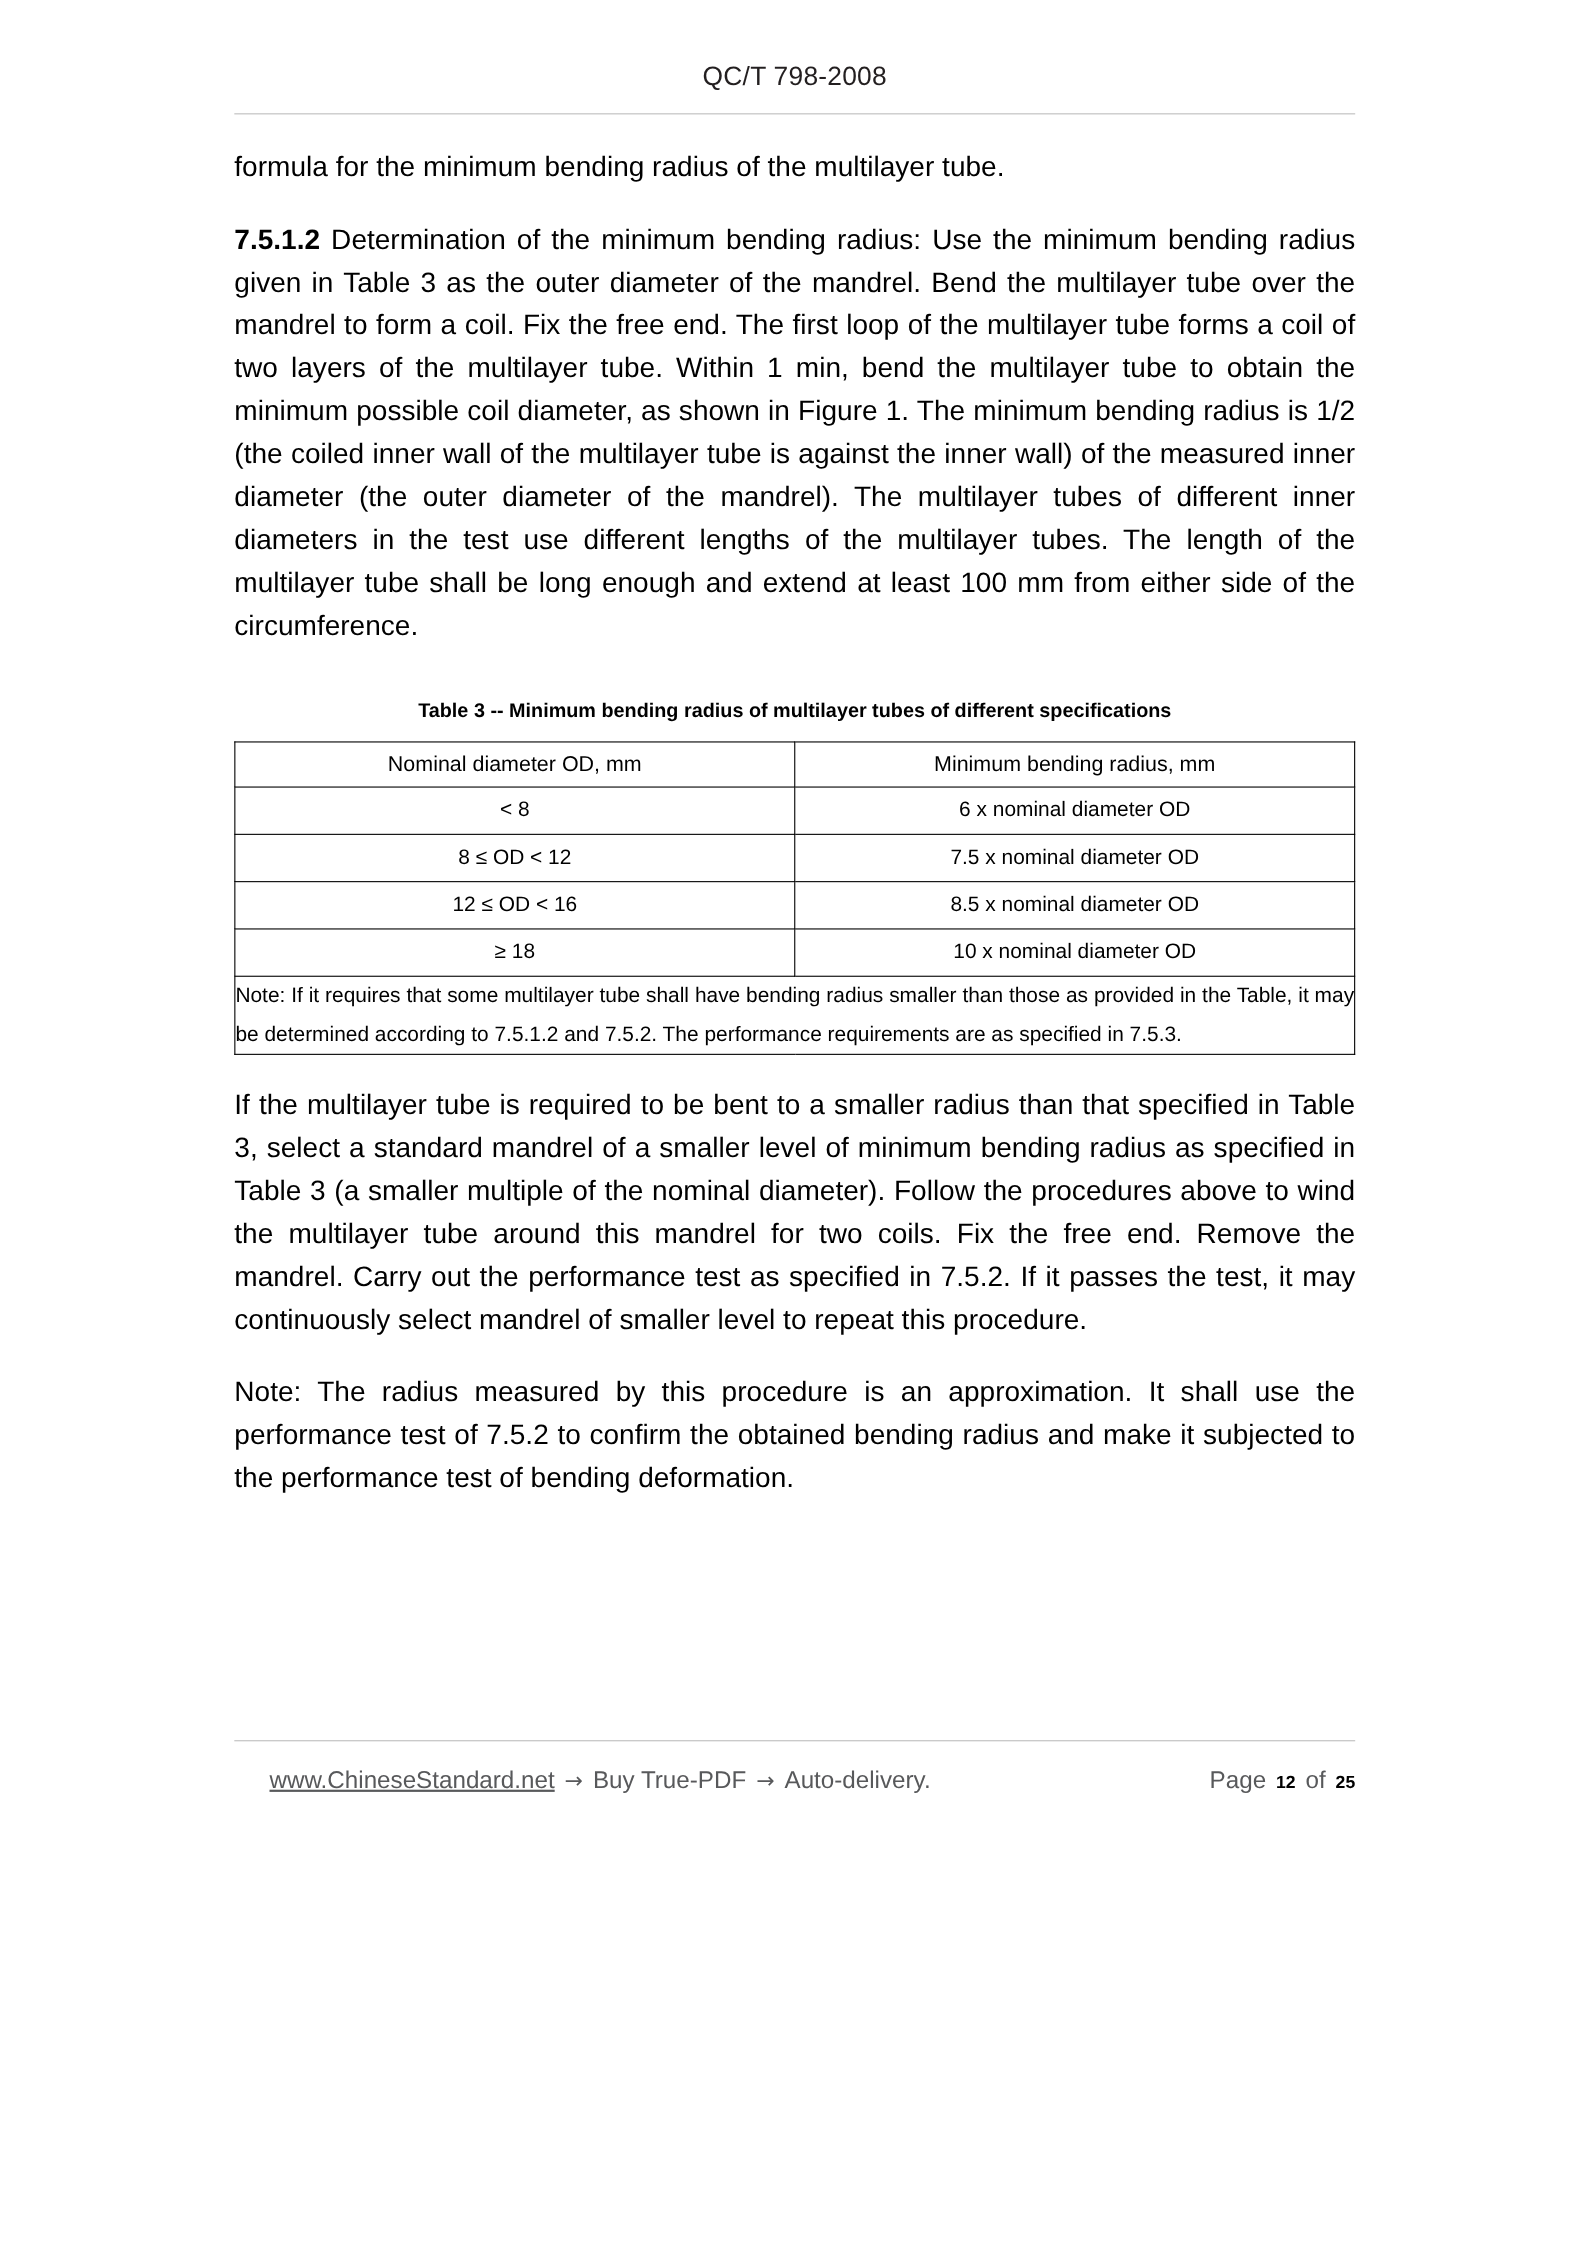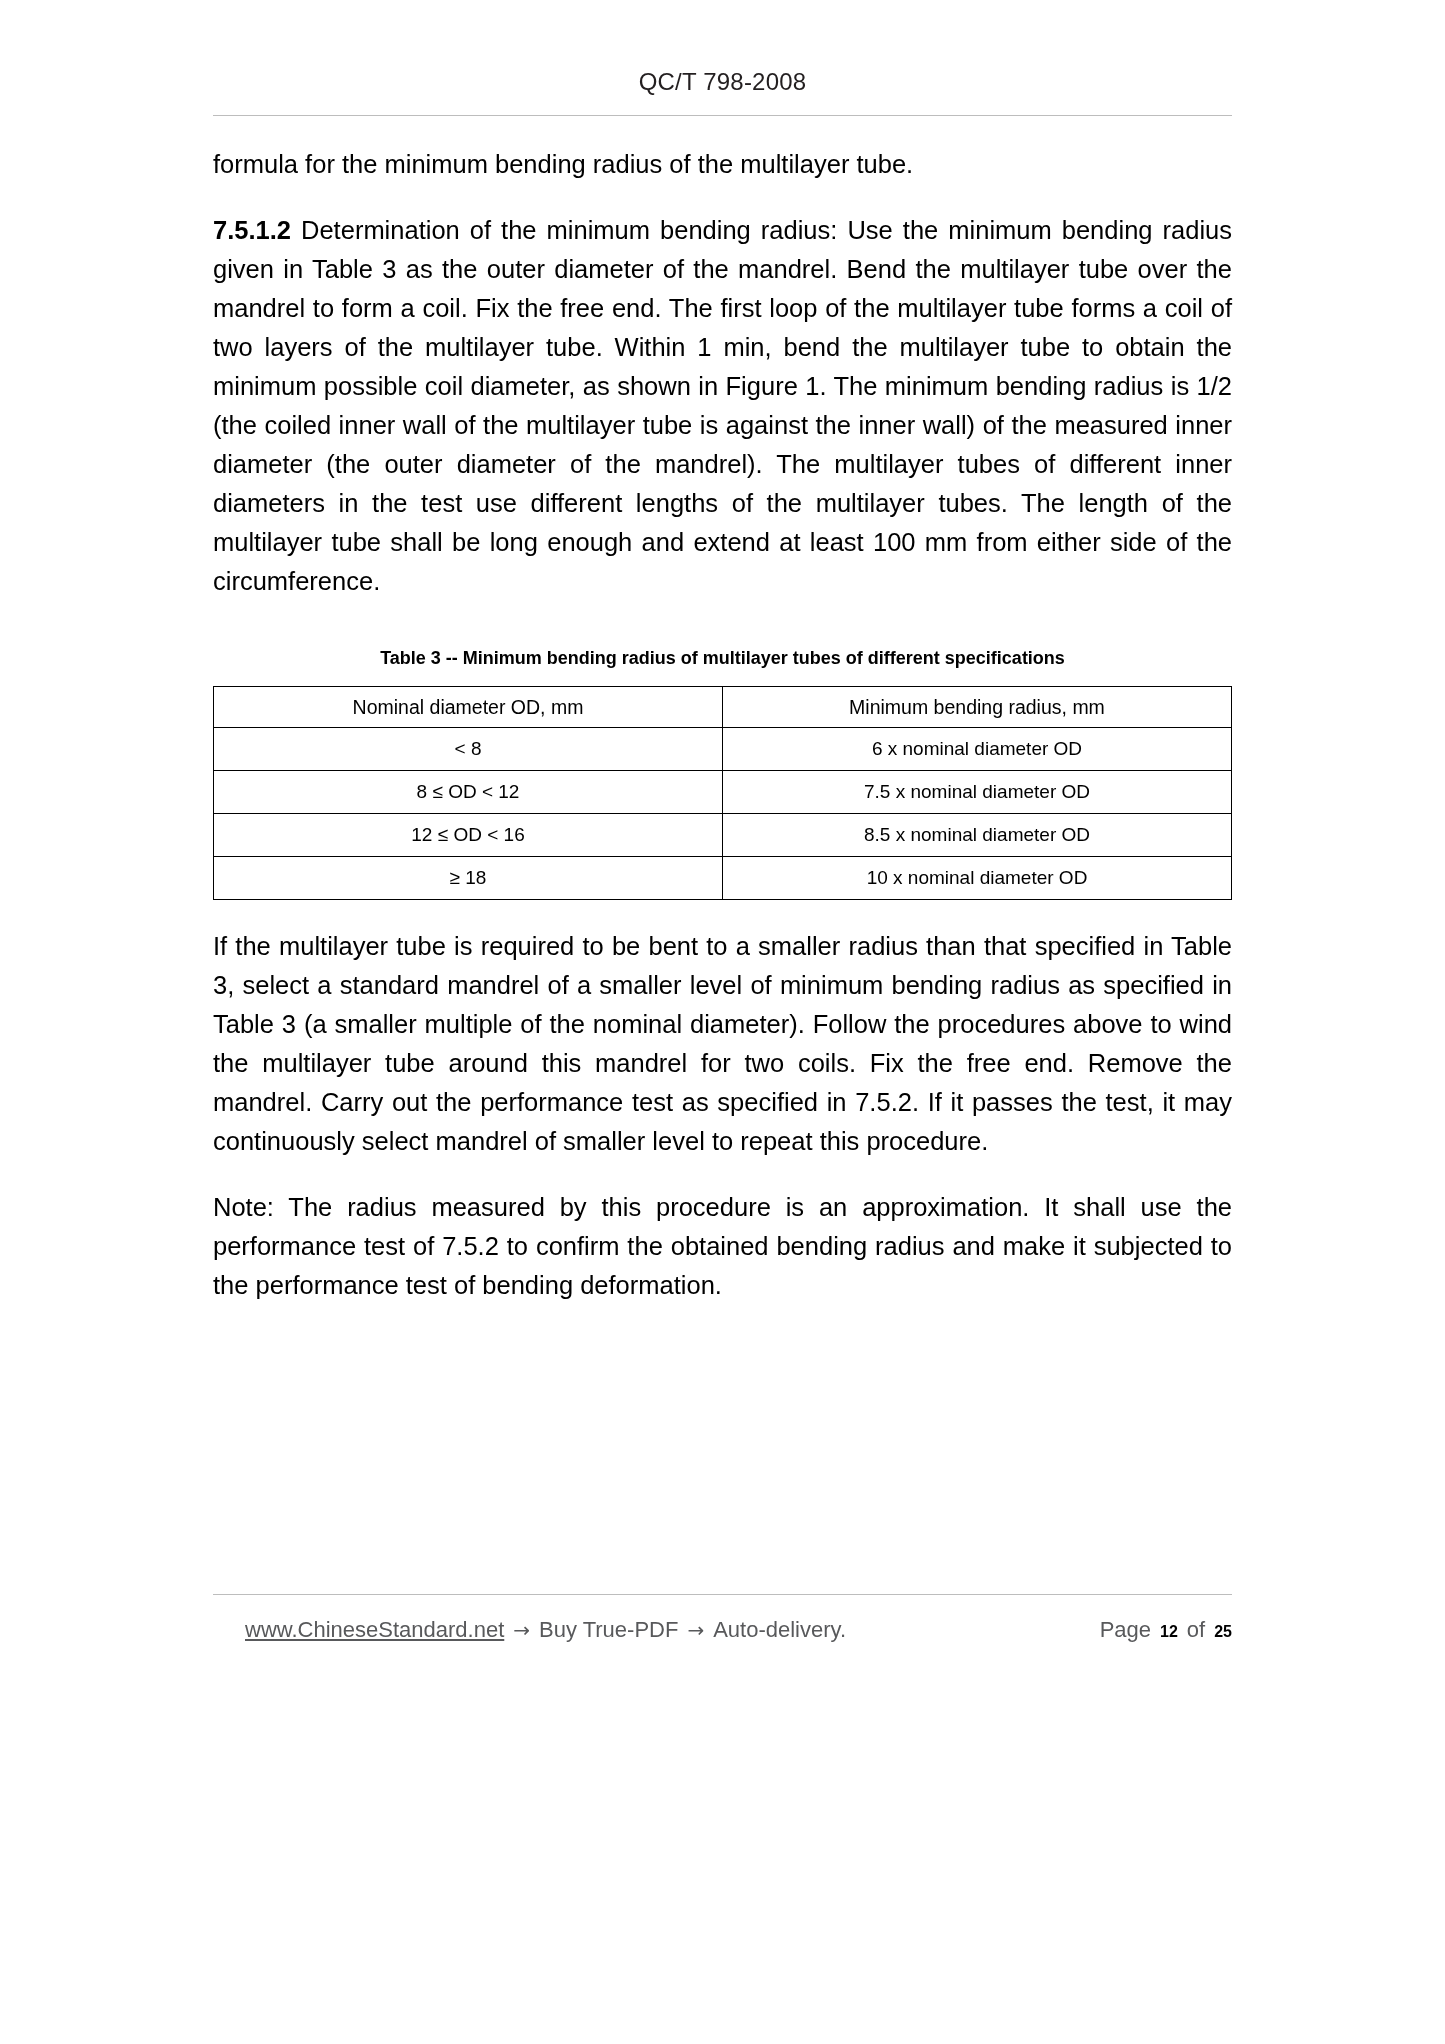--- a/index.html
+++ b/index.html
@@ -10,21 +10,21 @@
   body {
     width: 1445px;
     height: 2044px;
     font-family: "Liberation Sans", sans-serif;
     color: #000000;
     position: relative;
     overflow: hidden;
   }
   .page {
     position: absolute;
-    top: 12px; left: 0;
+    top: 0; left: 0;
     width: 1445px;
     height: 1702px;
     box-sizing: border-box;
     padding: 0 213px;
   }
   .header {
     text-align: center;
     font-size: 24px;
     color: #231f20;
     padding-top: 56px;
@@ -165,20 +165,25 @@
         <td>8 ≤ OD &lt; 12</td>
         <td>7.5 x nominal diameter OD</td>
       </tr>
       <tr>
         <td>12 ≤ OD &lt; 16</td>
         <td>8.5 x nominal diameter OD</td>
       </tr>
       <tr>
         <td>≥ 18</td>
         <td>10 x nominal diameter OD</td>
+      </tr>
+      <tr>
+        <td class="note-cell" colspan="2">
+            <div class="note-inner">Note: If it requires that some multilayer tube shall have bending radius smaller than those as provided in the Table, it may be determined according to 7.5.1.2 and 7.5.2. The performance requirements are as specified in 7.5.3.</div>
+          </td>
       </tr>
     </tbody>
   </table>
 
 
   <p class="body-text p-gap">If the multilayer tube is required to be bent to a smaller radius than that specified in Table 3, select a standard mandrel of a smaller level of minimum bending radius as specified in Table 3 (a smaller multiple of the nominal diameter). Follow the procedures above to wind the multilayer tube around this mandrel for two coils. Fix the free end. Remove the mandrel. Carry out the performance test as specified in 7.5.2. If it passes the test, it may continuously select mandrel of smaller level to repeat this procedure.</p>
 
   <p class="body-text p-gap">Note: The radius measured by this procedure is an approximation. It shall use the performance test of 7.5.2 to confirm the obtained bending radius and make it subjected to the performance test of bending deformation.</p>
 
   <div class="footer">

